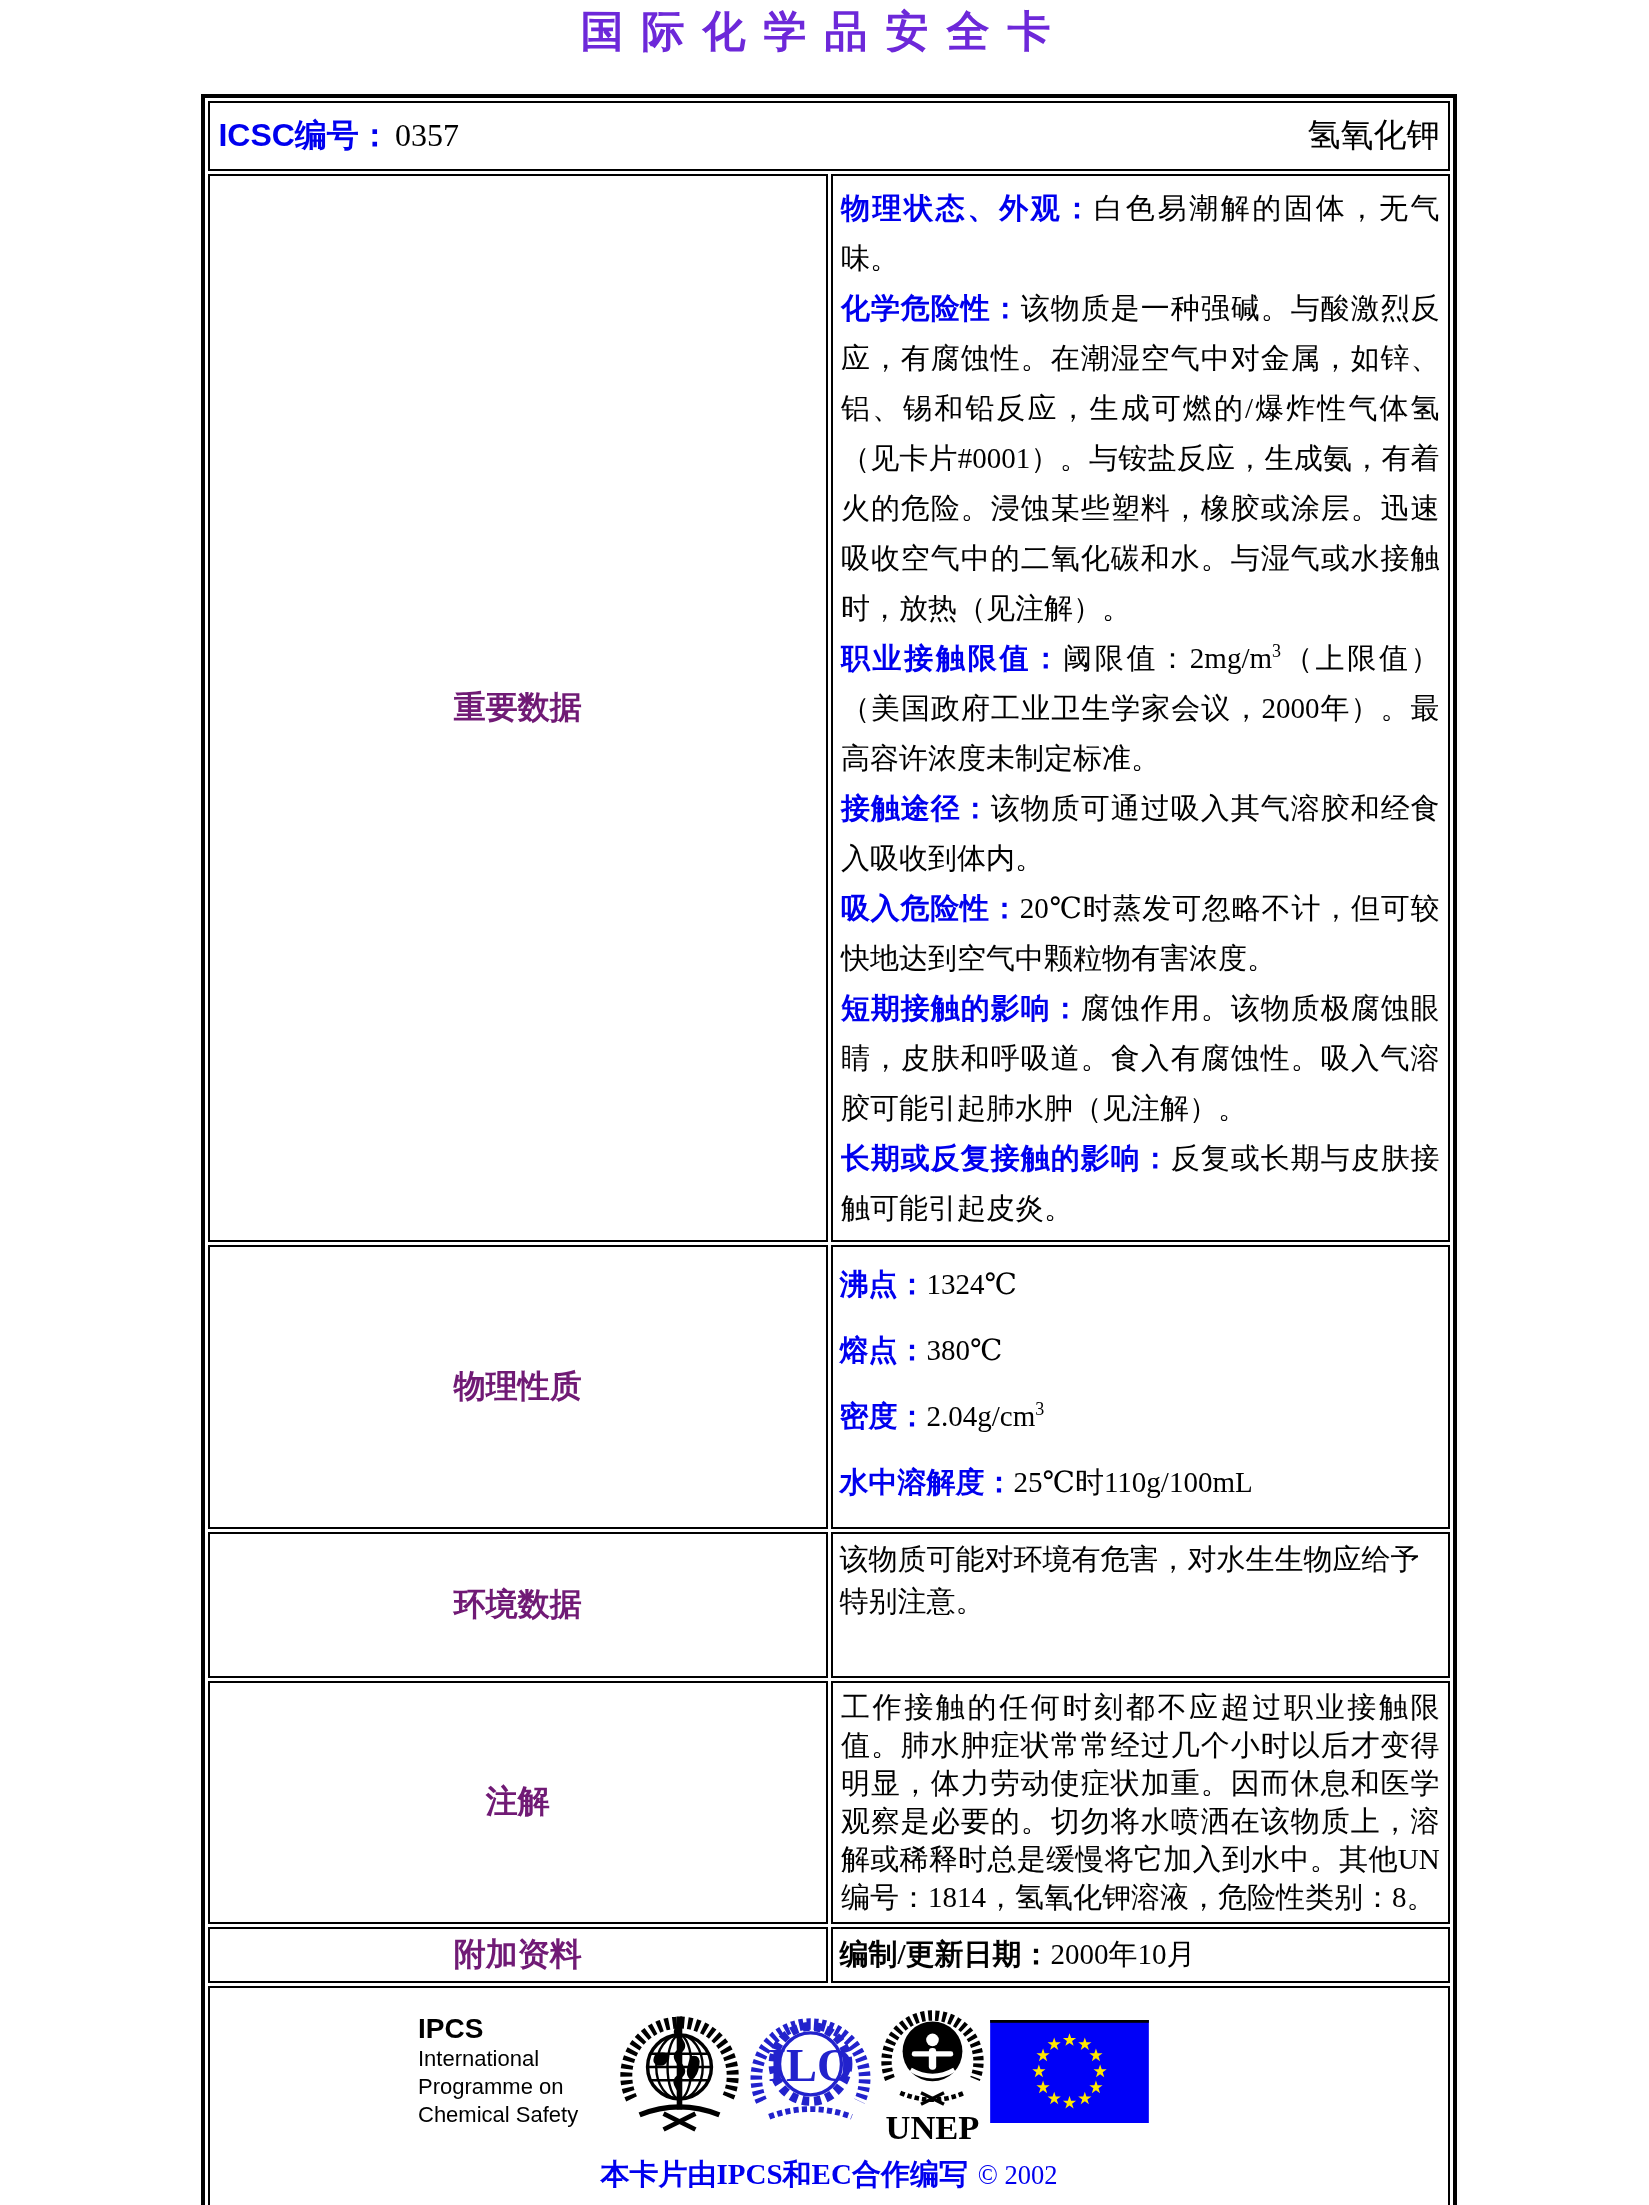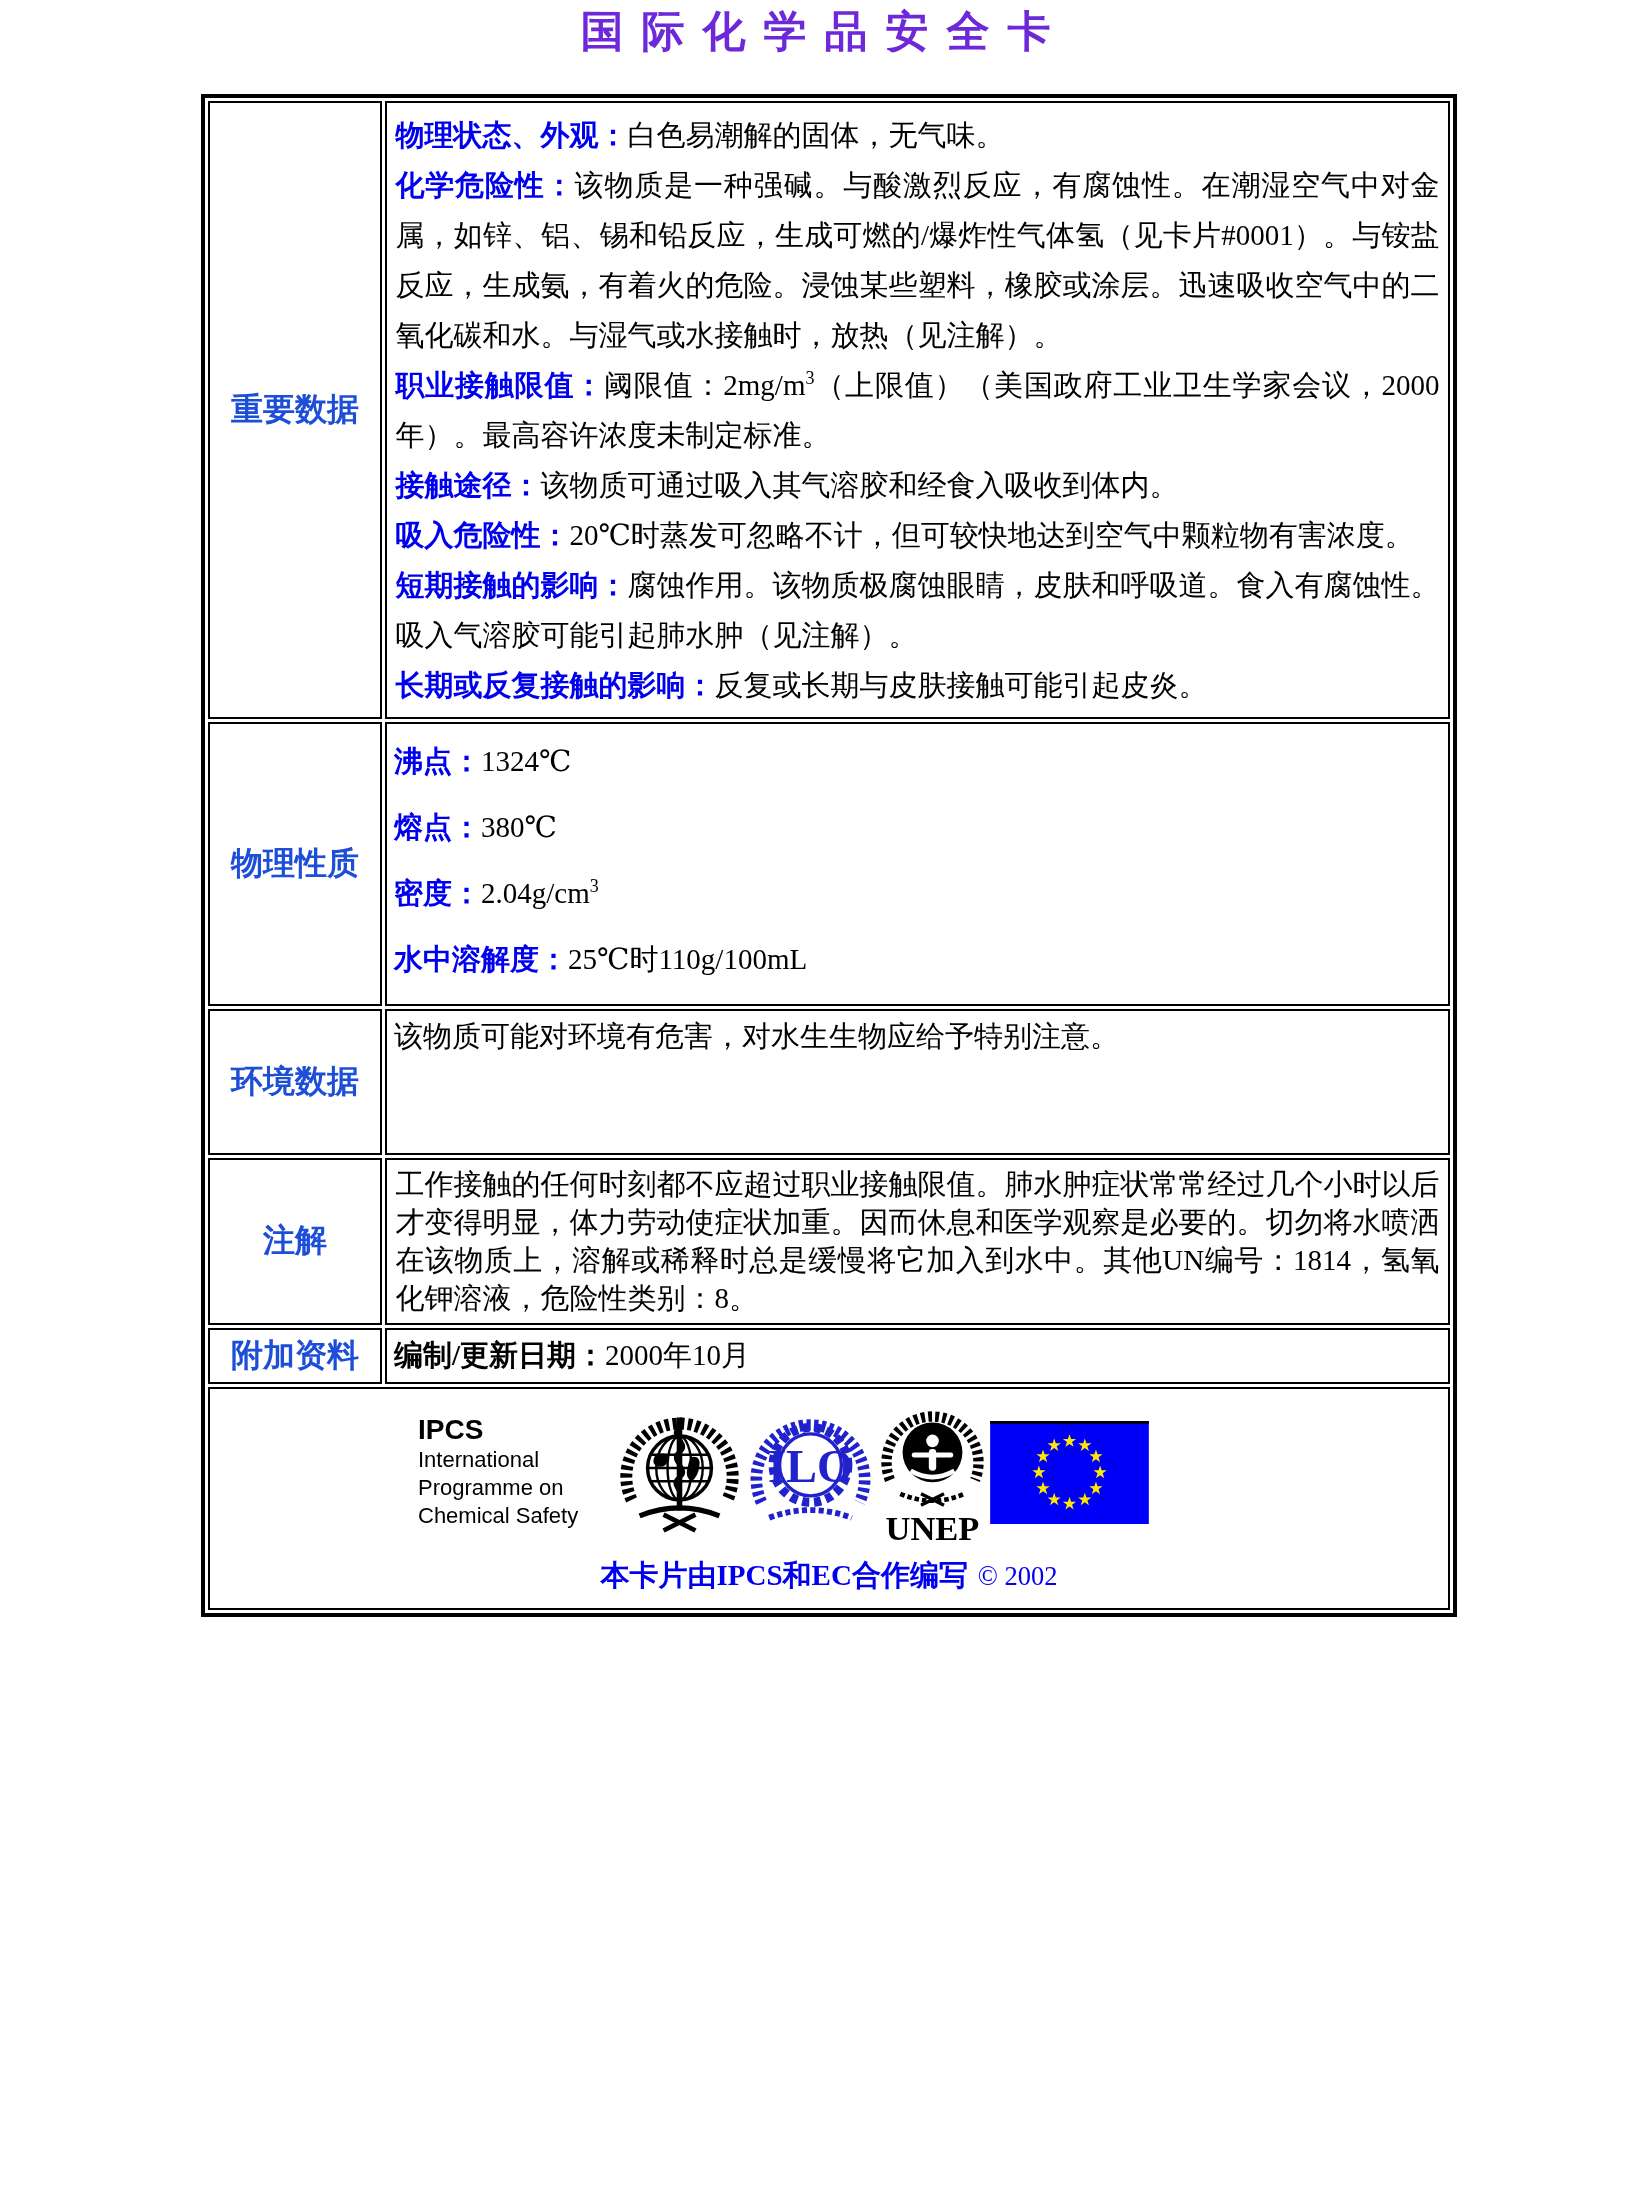--- a/index.html
+++ b/index.html
@@ -30,21 +30,21 @@
     border-collapse: separate;
     border-spacing: 3.5px;
     table-layout: fixed;
   }
   td { border: 2.1px solid #000; vertical-align: top; padding: 4.2px 7px; }
 
   td.label-cell {
     width: 174px;
     text-align: center;
     vertical-align: middle;
-    color: #1d4ed8;
+    color: #701a75;
     font-weight: bold;
     font-size: 32px;
     font-family: "Liberation Sans", "DejaVu Sans", sans-serif;
   }
 
   
   .hdr-cell { height: 70px; vertical-align: middle; padding: 7px 8.4px; }
   .hdr-flex { display: flex; justify-content: space-between; align-items: center; }
   .icsc-no-label { color: #0000ee; font-weight: bold; font-size: 32px;
     font-family: "Liberation Sans", "DejaVu Sans", sans-serif; }
@@ -90,20 +90,30 @@
 </head>
 <body>
 
 <div class="page">
 
   <div class="card-title">国际化学品安全卡</div>
 
   <table class="icsc">
 
     <tbody>
+        <tr>
+      <td colspan="2" class="hdr-cell">
+        <div class="hdr-flex">
+          <div>
+            <span class="icsc-no-label">ICSC编号：</span><span class="icsc-no-value">0357</span>
+          </div>
+          <div class="chem-name">氢氧化钾</div>
+        </div>
+      </td>
+    </tr>
 
     <tr>
       <td class="label-cell">重要数据</td>
       <td class="imp-cell">
         <div class="para">
           <span class="blbl">物理状态、外观：</span><span>白色易潮解的固体，无气味。</span>
         </div>
         <div class="para">
           <span class="blbl">化学危险性：</span><span>该物质是一种强碱。与酸激烈反应，有腐蚀性。在潮湿空气中对金属，如锌、铝、锡和铅反应，生成可燃的/爆炸性气体氢（见卡片#0001）。与铵盐反应，生成氨，有着火的危险。浸蚀某些塑料，橡胶或涂层。迅速吸收空气中的二氧化碳和水。与湿气或水接触时，放热（见注解）。</span>
         </div>

